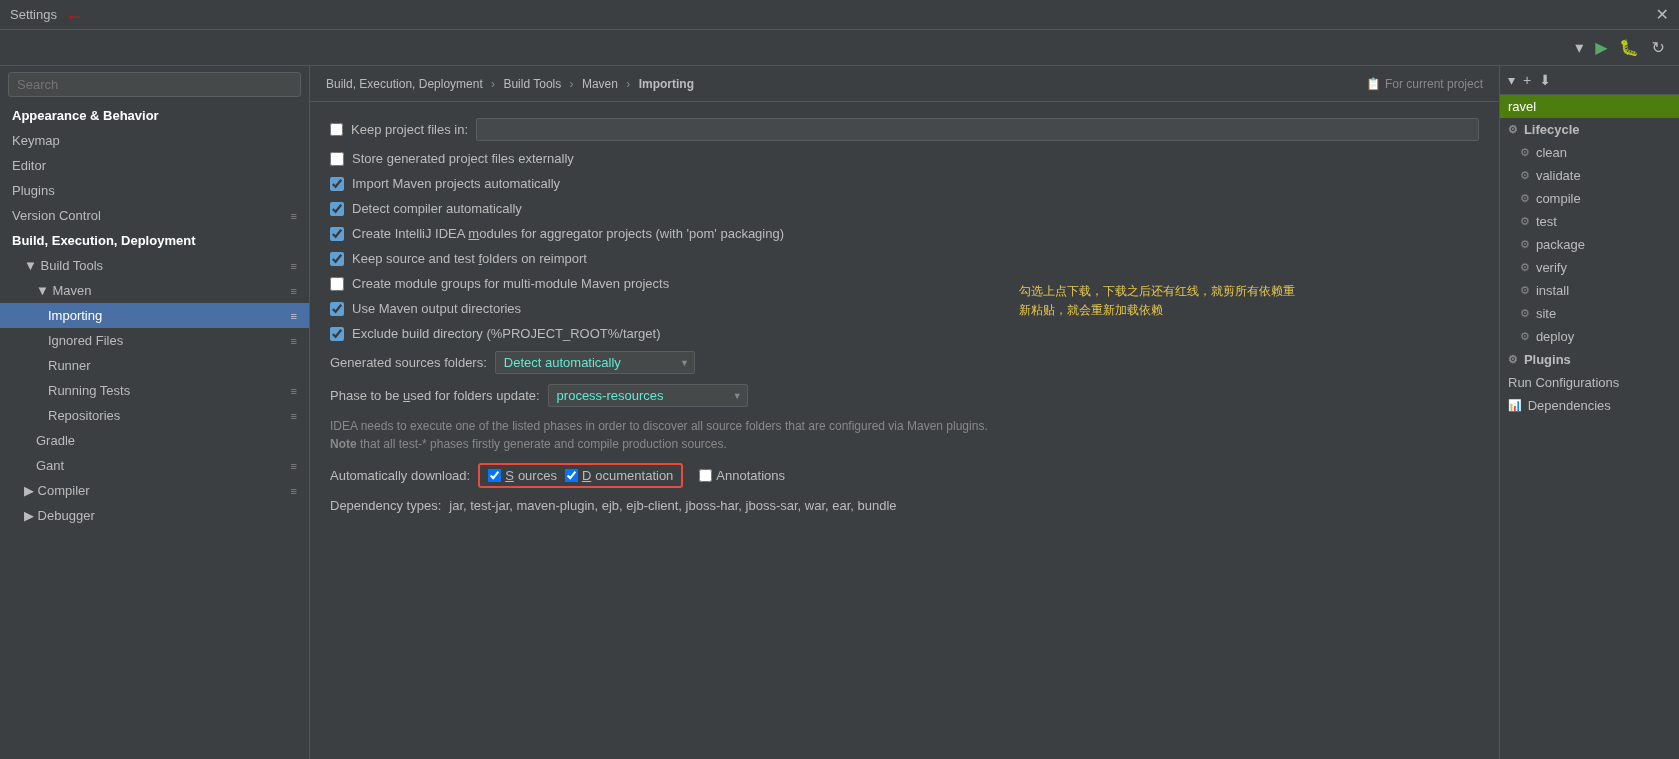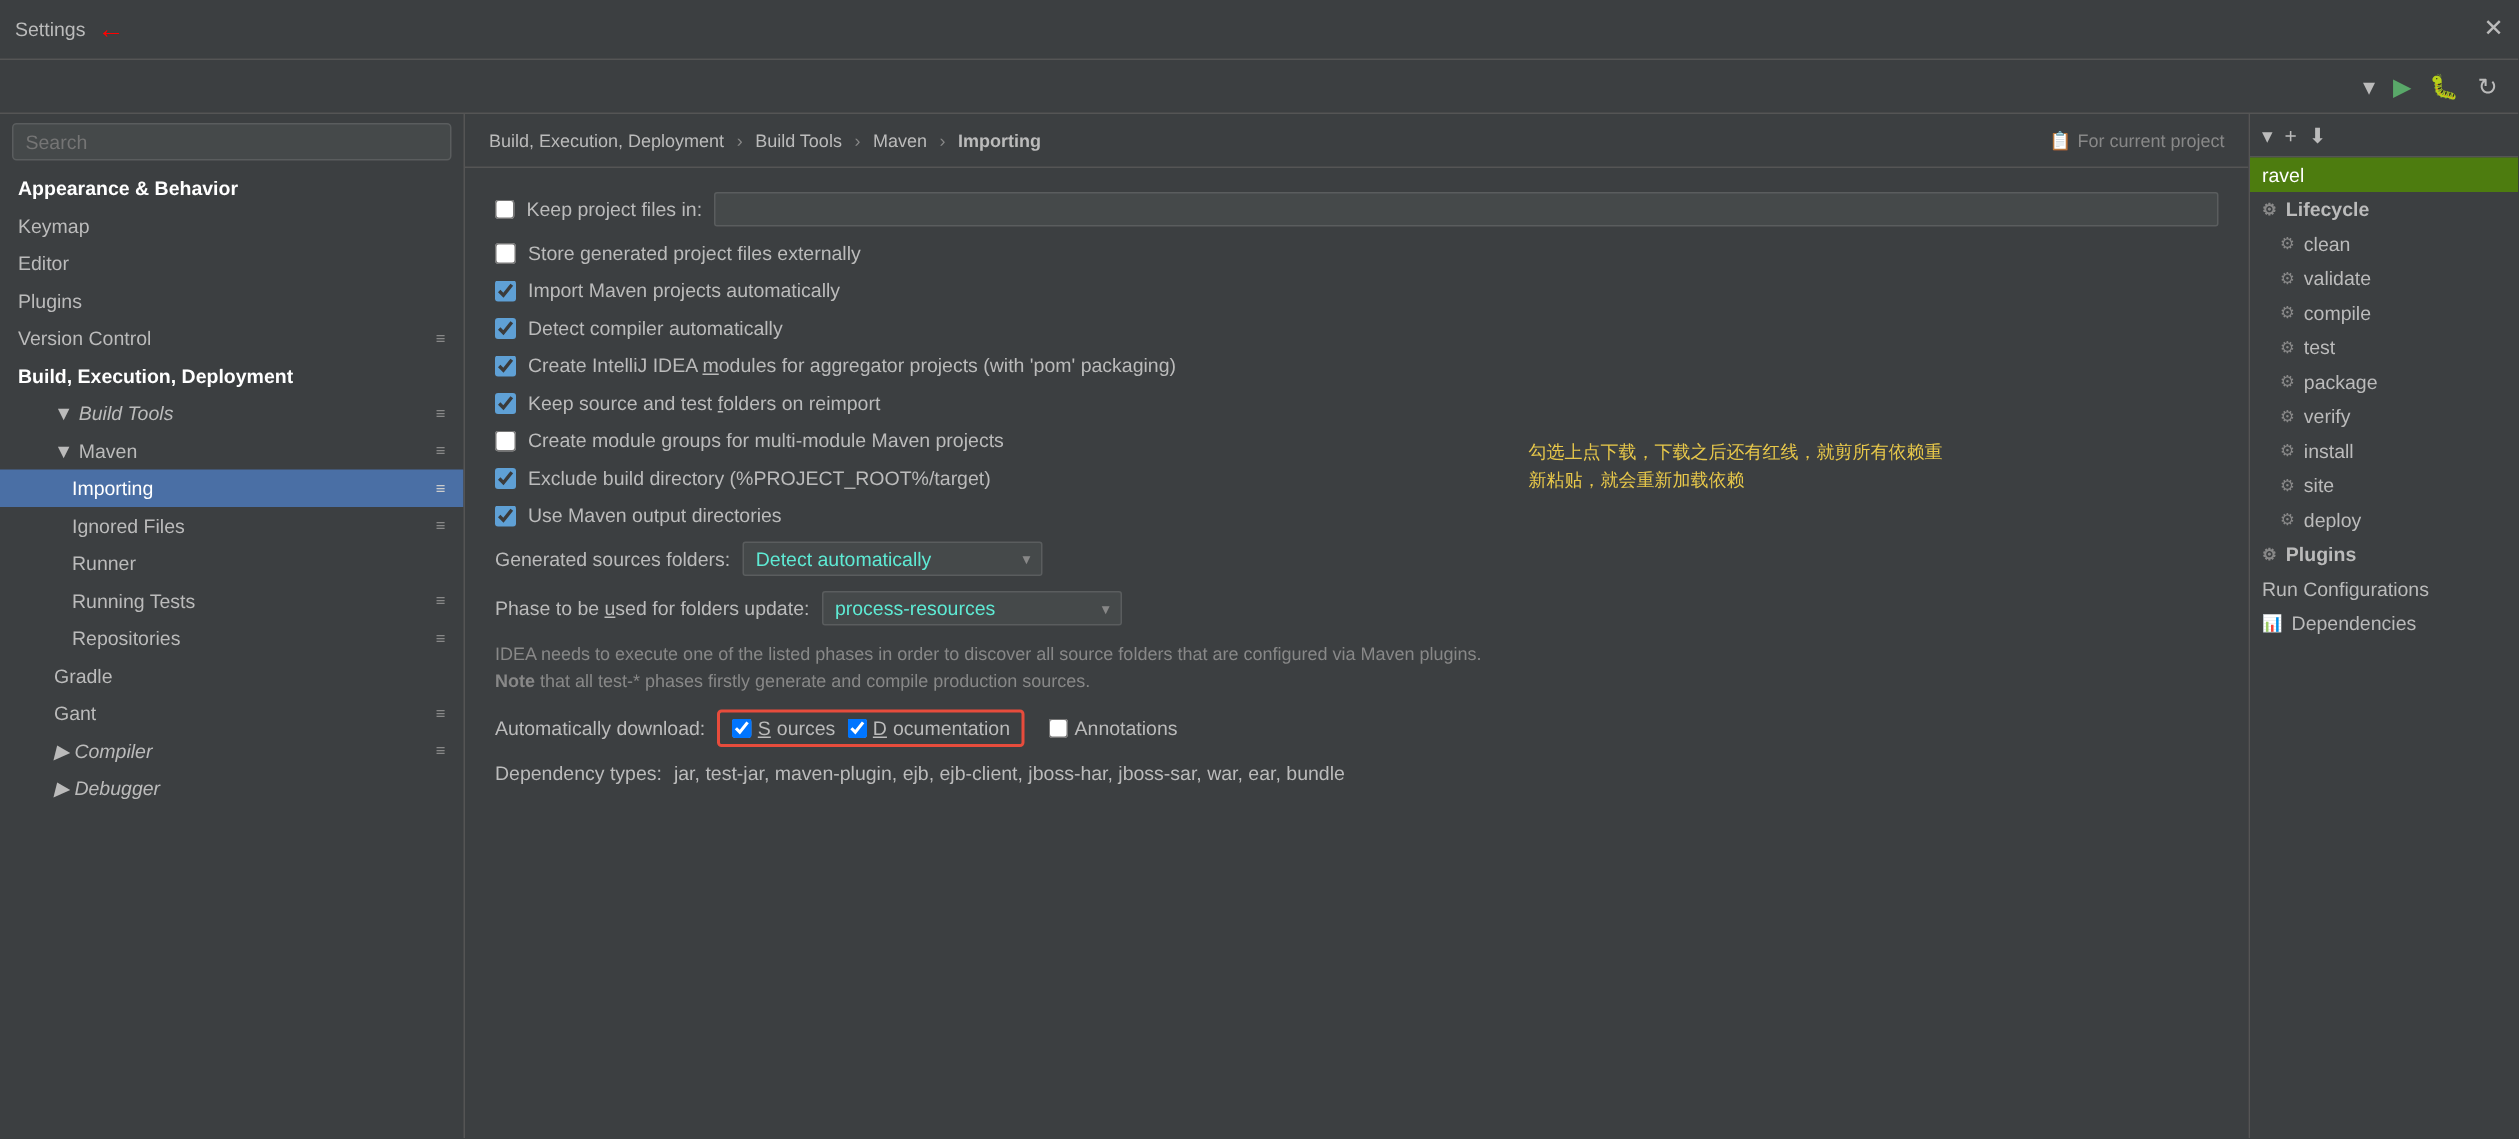--- a/index.html
+++ b/index.html
@@ -14,21 +14,21 @@
       display: flex;
       flex-direction: column;
     }
     .title-bar {
       background: #3c3f41;
       padding: 4px 10px;
       display: flex;
       align-items: center;
       justify-content: space-between;
       border-bottom: 1px solid #555;
-      height: 40px;
+      height: 30px;
     }
     .title-bar-left {
       display: flex;
       align-items: center;
       gap: 8px;
     }
     .title-text {
       color: #bbbbbb;
       font-size: 13px;
     }
@@ -97,21 +97,21 @@
       display: flex;
       align-items: center;
       justify-content: space-between;
       color: #bbbbbb;
       font-size: 13px;
     }
     .sidebar-item.selected {
       background: #4a6fa5;
       color: #ffffff;
     }
-    .sidebar-item.indent1 { padding-left: 36px; font-style: italic; }
+    .sidebar-item.indent1 { padding-left: 24px; }
     .sidebar-item.indent2 { padding-left: 36px; }
     .sidebar-item.indent3 { padding-left: 48px; }
     .sidebar-item.bold { font-weight: bold; color: #ffffff; }
     .sidebar-icon {
       font-size: 11px;
       color: #888;
       margin-left: 4px;
     }
     
     .content {
@@ -498,29 +498,29 @@
 
       <div class="settings-row">
         <label>
           <input type="checkbox" id="cb-groups" style="">
           <span class="settings-row-label">Create module groups for multi-module Maven projects</span>
         </label>
       </div>
 
       <div class="settings-row">
         <label>
+          <input type="checkbox" id="cb-maven-out" checked="" style="">
+          <span class="settings-row-label">Use Maven output directories</span>
+        </label>
+      </div>
+
+      <div class="settings-row">
+        <label>
           <input type="checkbox" id="cb-exclude" checked="" style="">
           <span class="settings-row-label">Exclude build directory (%PROJECT_ROOT%/target)</span>
-        </label>
-      </div>
-
-      <div class="settings-row">
-        <label>
-          <input type="checkbox" id="cb-maven-out" checked="" style="">
-          <span class="settings-row-label">Use Maven output directories</span>
         </label>
       </div>
 
       <div class="inline-row">
         <span class="inline-label">Generated sources folders:</span>
         <div class="select-wrapper">
           <select class="select-box" style="min-width:200px;">
             <option>Detect automatically</option>
           </select>
         </div>

